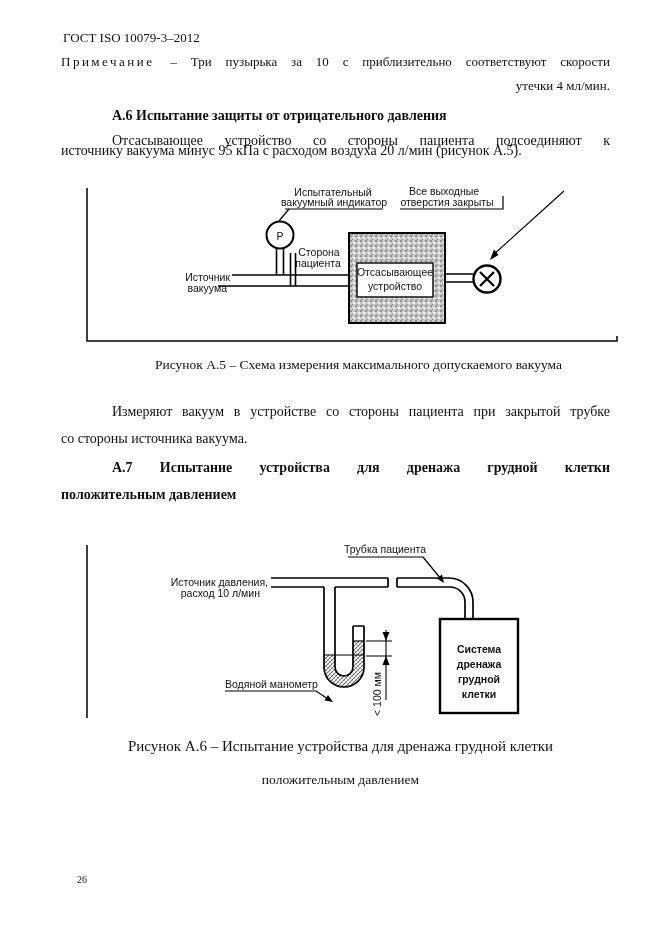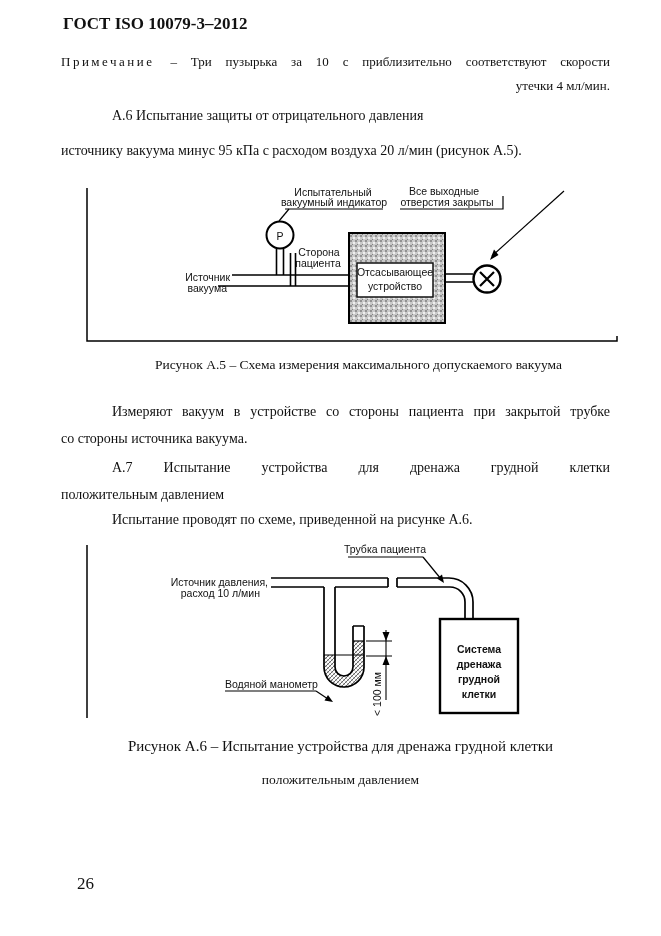--- a/index.html
+++ b/index.html
@@ -1,46 +1,47 @@
 <!DOCTYPE html>
 <html><head>
 <meta charset="utf-8">
 <style>
   html,body{margin:0;padding:0;background:#888;}
   .page{position:relative;width:661px;height:936px;background:#ffffff;overflow:hidden;
         font-family:"Liberation Serif", serif;color:#111;}
   .tline{position:absolute;left:61px;width:549px;font-size:14px;line-height:27px;}
   .small{font-size:13px;line-height:24px;text-align:right;}
   .j{text-align:justify;text-align-last:justify;}
-  .b{font-weight:normal;}
+  .b{font-weight:bold;}
   .c{text-align:right;text-align-last:center;}
   .ind{text-indent:51px;}
   .sp{letter-spacing:2.5px;}
   .gap{margin-left:16px;}
-  .hdr{position:absolute;left:63px;top:14px;font-size:17px;font-weight:bold;}
-  .pagenum{position:absolute;left:77px;top:874px;font-size:17px;}
+  .hdr{position:absolute;left:63px;top:30px;font-size:13px;font-weight:normal;}
+  .pagenum{position:absolute;left:77px;top:874px;font-size:10px;}
   svg.diag{position:absolute;left:0;top:0;width:661px;height:936px;}
   svg.diag text{font-family:"Liberation Sans", sans-serif;font-size:10.5px;fill:#111;}
   svg.diag .ln{stroke:#000;fill:none;}
   svg.diag .boxtxt{font-weight:bold;}
 </style>
 </head>
 <body>
 
 <div class="page">
 
   <div class="hdr">ГОСТ ISO 10079-3–2012</div>
 
   <div class="tline small j" style="top:50px;">
     <span class="sp">Примечание</span><span class="gap">– Три пузырька за 10 с приблизительно соответствуют скорости</span>
   </div>
   <div class="tline small" style="top:74px;">утечки 4 мл/мин.</div>
 
   <div class="tline b ind" style="top:102px;">А.6 Испытание защиты от отрицательного давления</div>
 
+  <div class="tline j ind" style="top:127px;">Отсасывающее устройство со стороны пациента подсоединяют к</div>
   <div class="tline" style="top:137px;">источнику вакуума минус 95 кПа с расходом воздуха 20 л/мин (рисунок А.5).</div>
 
   <svg class="diag" viewBox="0 0 661 936">
     <defs>
       <pattern id="stip" patternUnits="userSpaceOnUse" width="5" height="5">
         <rect width="5" height="5" fill="#c9c9c9"></rect>
         <rect x="0" y="0" width="2" height="2" fill="#919191"></rect>
         <rect x="3" y="2" width="2" height="2" fill="#efefef"></rect>
         <rect x="2" y="4" width="1" height="1" fill="#858585"></rect>
       </pattern>
@@ -145,19 +146,18 @@
   </svg>
 
   <div class="tline c" style="top:351px;left:84px;font-size:13.5px;">Рисунок А.5 – Схема измерения максимального допускаемого вакуума</div>
 
   <div class="tline" style="top:425px;">со стороны источника вакуума.</div>
   <div class="tline j ind" style="top:398px;">Измеряют вакуум в устройстве со стороны пациента при закрытой трубке</div>
 
   <div class="tline b j ind" style="top:454px;">А.7 Испытание устройства для дренажа грудной клетки</div>
   <div class="tline b" style="top:481px;">положительным давлением</div>
 
-  <div class="tline ind" style="top:506px;">Испытание проводят по схеме, приведенной на рисунке А.6.</div>
 
   <div class="tline c" style="top:733px;left:66px;font-size:15px;">Рисунок А.6 – Испытание устройства для дренажа грудной клетки</div>
   <div class="tline c" style="top:766px;left:66px;font-size:13.5px;">положительным давлением</div>
 
   <div class="pagenum">26</div>
 </div>
 
 </body></html>

